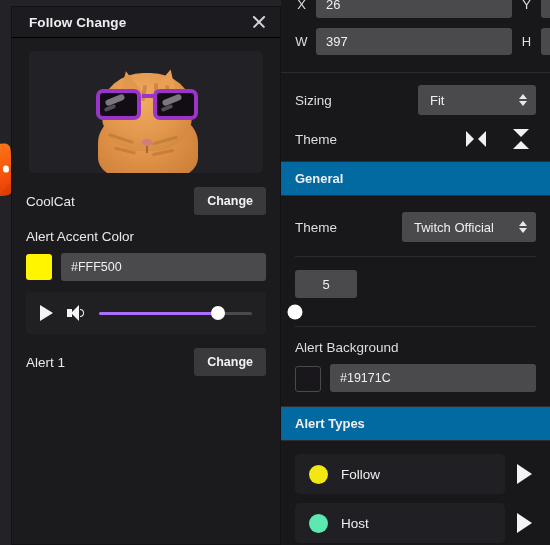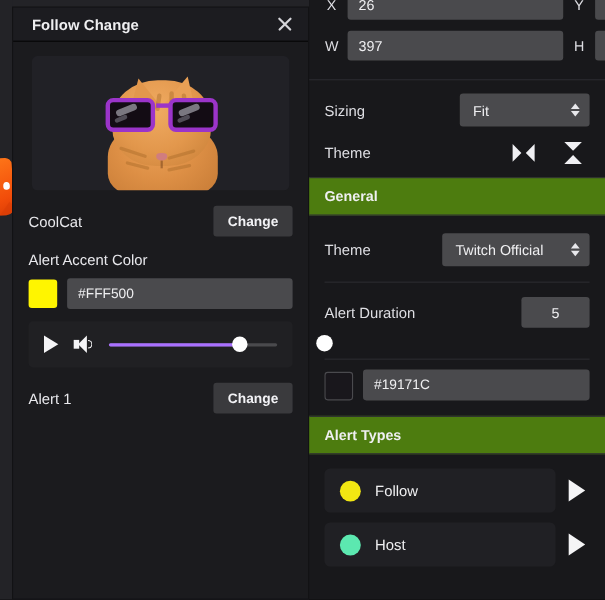--- a/index.html
+++ b/index.html
@@ -204,21 +204,21 @@
   .xy-row {
     display: flex; align-items: center; gap: 8px; padding: 5px 14px;
   }
   .xy-lab { color: #dedee3; font-size: 13px; width: 13px; text-align: center; flex: none; }
   .xy-input {
     flex: 1; height: 27px; background: #4a4a4d; border: none; border-radius: 3px;
     color: #efeff1; font-size: 13px; padding: 0 10px;
     font-family: "Liberation Sans", sans-serif;
   }
   .sec-header {
-    background: #4d7c0f; color: #efeff1; font-size: 13px; font-weight: bold;
+    background: #0369a1; color: #efeff1; font-size: 13px; font-weight: bold;
     padding: 9px 14px; border-top: 1px solid #2d2d32; border-bottom: 1px solid #2d2d32;
   }
   .pr-row {
     display: flex; align-items: center; justify-content: space-between;
     padding: 12px 14px;
   }
   .pr-label { color: #dedee3; font-size: 13.5px; }
   .select-box {
     background: #4a4a4d; border-radius: 3px; height: 30px; min-width: 118px;
     display: flex; align-items: center; justify-content: space-between;
@@ -413,32 +413,32 @@
         <span class="chev">
           <i class="up"></i>
             <i class="down"></i>
         </span>
       </span>
     </div>
 
     <div class="inner-div"></div>
 
     <div class="pr-row" style="padding-top:13px;padding-bottom:10px">
-      <span class="pr-label">Alert Duration</span>
       <span class="num-box">5</span>
     </div>
 
     <div class="slider-row">
       <span class="sl-track">
         <span class="sl-thumb" id="durThumb" style="left: 11%;"></span>
       </span>
     </div>
 
     <div class="inner-div"></div>
 
+    <div class="bg-label">Alert Background</div>
     <div class="bg-color-row">
       <span class="swatch outline" id="bgSwatch" style="background: rgb(25, 23, 28);"></span>
       <input class="hex-input" id="bgHex" value="#19171C" style="">
     </div>
 
     <div class="sec-header">Alert Types</div>
 
     <div style="height:4px"></div>
 
     <div class="alert-item">

